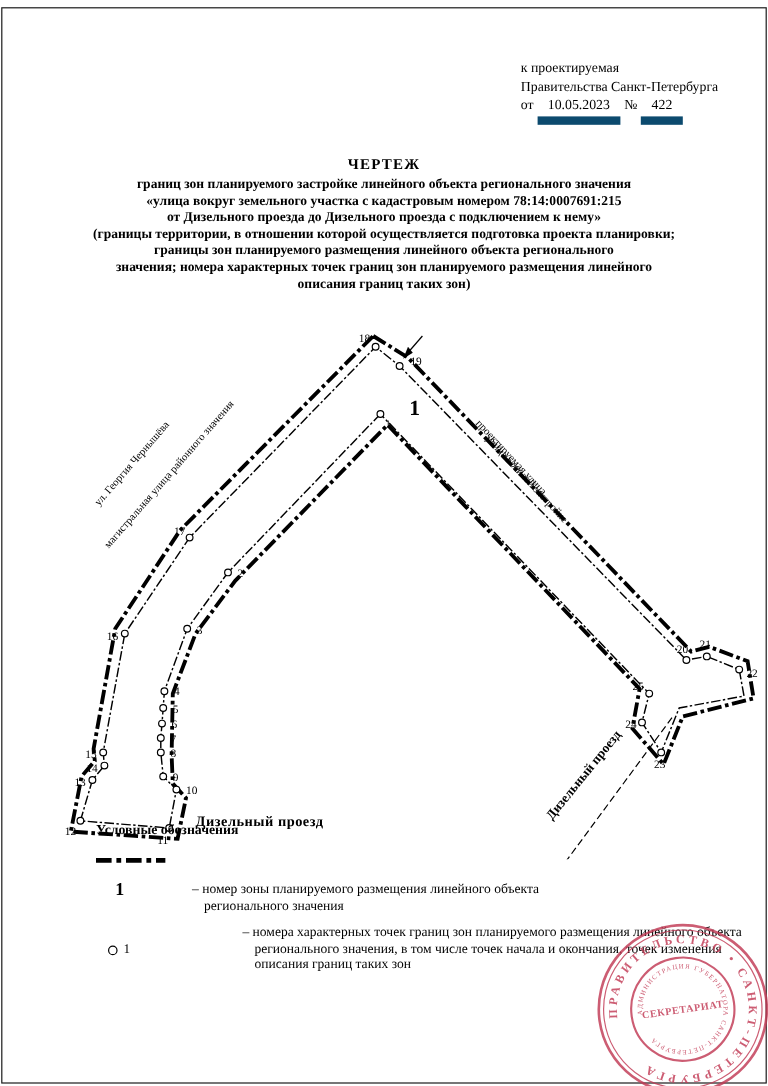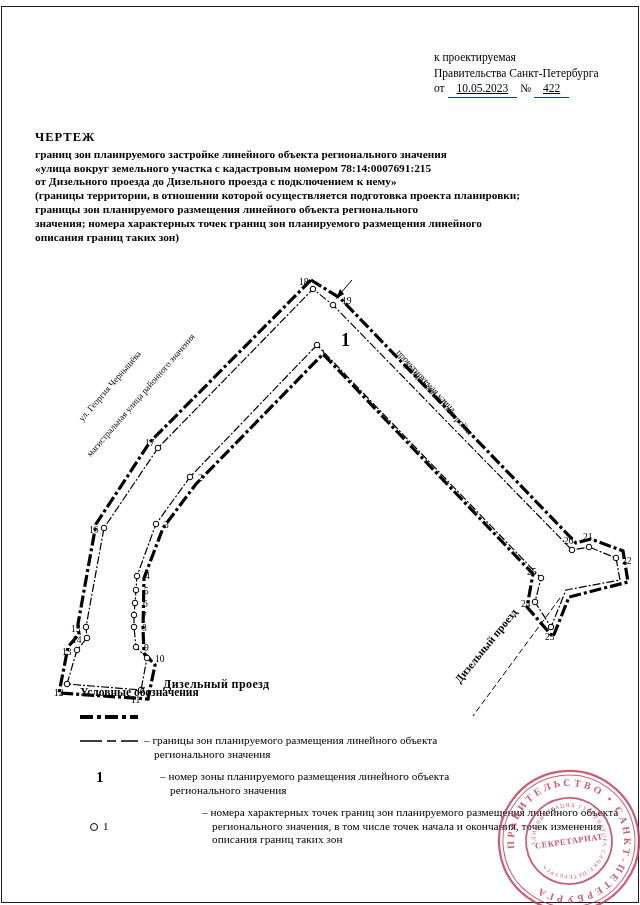--- a/index.html
+++ b/index.html
@@ -9,24 +9,24 @@
   }
   .page-frame{
     position:absolute;left:1px;right:1px;top:6px;bottom:2px;
     border:1px solid #1b1b1b;pointer-events:none;
   }
   
   .annex{
     position:absolute;left:434px;top:50px;font-size:11.5px;line-height:15.5px;
     white-space:nowrap;
   }
-  .annex .u{display:inline-block;border-bottom:1px solid #0c4a6e;padding:0 9px;text-decoration:underline;}
+  .annex .u{display:inline-block;border-bottom:7px solid #0c4a6e;padding:0 9px;}
   
   .title-block{
-    position:absolute;left:35px;right:35px;top:131px;
+    position:absolute;left:35px;right:35px;top:131px;text-align:center;
     font-weight:bold;font-size:11.3px;line-height:13.8px;
   }
   .title-heading{font-size:12.5px;letter-spacing:1px;margin-bottom:3px;}
   
   .drawing{position:absolute;left:0;top:276px;width:640px;height:440px;}
   svg text{font-family:"Liberation Serif", serif;}
   .pt-label{font-size:9.5px;}
   .street-small{font-size:9px;}
   .street-bold{font-size:12px;font-weight:bold;letter-spacing:.4px;}
   .street-bold-e{font-size:11px;font-weight:bold;}
@@ -151,28 +151,20 @@
   <div class="legend-title">Условные обозначения</div>
 
   <div class="legend-row">
     <div class="legend-sym">
       <svg width="58" height="10">
           <line x1="0" y1="5" x2="58" y2="5" stroke="#000" stroke-width="4" stroke-dasharray="13 4 4 4"></line>
         </svg>
     </div>
   </div>
 
-  <div class="legend-row">
-    <div class="legend-sym">
-      <svg width="58" height="8">
-          <line x1="0" y1="4" x2="58" y2="4" stroke="#000" stroke-width="1.5" stroke-dasharray="22 5 9 5"></line>
-        </svg>
-    </div>
-    <div class="legend-text lt-2">– границы зон планируемого размещения линейного объекта регионального значения</div>
-  </div>
 
   <div class="legend-row">
     <div class="legend-sym sym-zone-num">1</div>
     <div class="legend-text lt-3">– номер зоны планируемого размещения линейного объекта регионального значения</div>
   </div>
 
   <div class="legend-row">
     <div class="legend-sym sym-pt">
       <span class="pt-circle"></span>
       <span>1</span>

